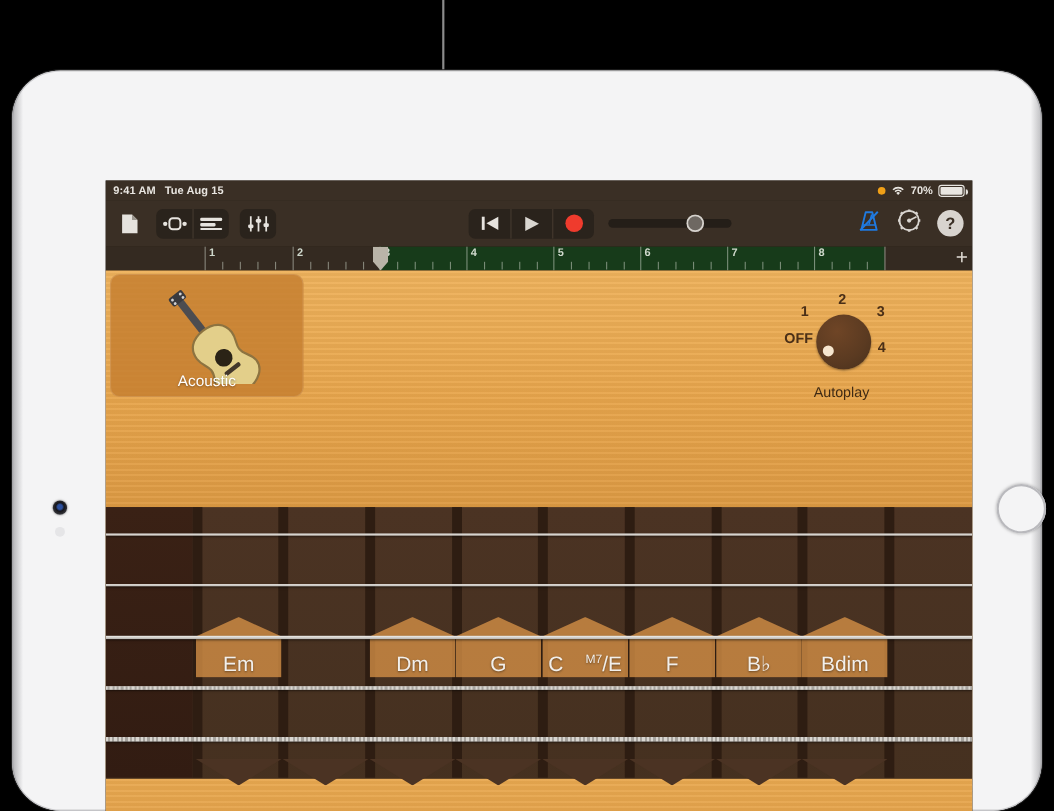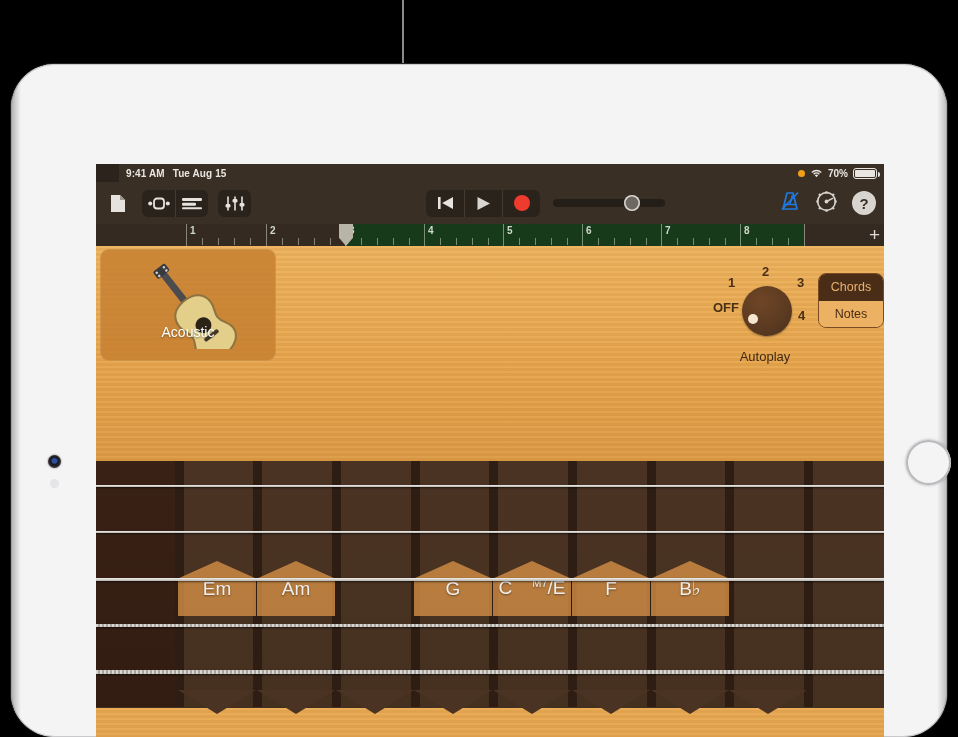--- a/index.html
+++ b/index.html
@@ -56,21 +56,20 @@
 
   
   #status-bar {
     position: relative;
     height: 18px;
     background: #3a2f25;
     color: #e9e6e1;
     font-size: 10px;
     display: flex; align-items: center;
     padding: 0 7px;
-    margin-left: 23px;
   }
   #status-left { display: flex; gap: 8px; font-weight: bold; letter-spacing: .1px; }
   #status-right { position: absolute; right: 7px; top: 0; height: 18px;
                   display: flex; align-items: center; gap: 5px; font-weight: bold; }
   .orange-dot { width: 7px; height: 7px; border-radius: 50%; background: #f0a017; display:block; }
   .wifi-ico { display:block; width: 13px; height: 11px; }
   .batt {
     width: 24px; height: 11px; border: 1.3px solid #e9e6e1; border-radius: 3px;
     position: relative; display:block;
   }
@@ -170,21 +169,21 @@
   
   #instr-tile {
     position: absolute; left: 4px; top: 3px;
     width: 176px; height: 112px;
     background: rgba(196,126,48,.82);
     border-radius: 9px;
     box-shadow: inset 0 0 0 1px rgba(255,255,255,.12);
     cursor: pointer;
   }
   #instr-label {
-    position: absolute; bottom: 21px; left: 0; right: 0;
+    position: absolute; bottom: 7px; left: 0; right: 0;
     text-align: center; color: #fff; font-size: 14px;
     text-shadow: 0 1px 2px rgba(0,0,0,.4);
   }
   #guitar-art { position: absolute; left: 31px; top: 8px; }
 
   
   #soundhole {
     position: absolute; left: 358px; top: 230px;
     width: 210px; height: 210px;
     border-radius: 50%;
@@ -256,21 +255,21 @@
   #left-strip {
     position: absolute; left: 0; top: 0; width: 79px; height: 246px;
     background: linear-gradient(180deg,#3a2115 0%, #321c12 100%);
   }
   
   .chord {
     position: absolute; top: 100px;
     width: 78px; height: 55px;
     background: rgba(214,145,70,.78);
     clip-path: polygon(50% 0, 100% 32%, 100% 100%, 0 100%, 0 32%);
-    display: flex; align-items: center; justify-content: center;
+    display: flex; align-items: flex-end; justify-content: center;
     cursor: pointer;
   }
   .chord-txt {
     color: #f2efeb; font-size: 19px;
     text-shadow: 0 1px 2px rgba(0,0,0,.45);
     white-space: nowrap;
   }
   .chord-txt sup { font-size: 11px; vertical-align: super; margin-left: 20px; }
   
   #bottom-strip {
@@ -503,55 +502,54 @@
         <div class="knob-num" style="left:15px; top:11px">1</div>
         <div class="knob-num" style="left:49px; top:0px">2</div>
         <div class="knob-num" style="left:84px; top:11px">3</div>
         <div class="knob-num" style="left:85px; top:44px">4</div>
         <div id="knob">
           <div id="knob-dot"></div>
         </div>
         <div id="autoplay-label">Autoplay</div>
       </div>
 
-      <div id="mode-toggle">
-        <div class="mode-opt mode-on">Chords</div>
-        <div class="mode-opt mode-off">Notes</div>
-      </div>
 
       <div id="fretarea">
         <div id="left-strip"></div>
 
         <div class="col-div" style="left:79px"></div>
         <div class="col-div" style="left:157px"></div>
         <div class="col-div" style="left:236px"></div>
         <div class="col-div" style="left:315px"></div>
         <div class="col-div" style="left:393px"></div>
         <div class="col-div" style="left:472px"></div>
         <div class="col-div" style="left:551px"></div>
         <div class="col-div" style="left:629px"></div>
         <div class="col-div" style="left:708px"></div>
 
         <div class="chord" style="left:82px">
           <span class="chord-txt">Em</span>
           </div>
-        <div class="chord" style="left:161px">
-          <span class="chord-txt">Am</span>
+        <div class="chord" style="left:240px">
+          <span class="chord-txt">Dm</span>
           </div>
         <div class="chord" style="left:318px">
           <span class="chord-txt">G</span>
           </div>
         <div class="chord" style="left:397px">
           <span class="chord-txt"><span>C</span><sup>M7</sup><span>/E</span></span>
           </div>
         <div class="chord" style="left:476px">
           <span class="chord-txt">F</span>
           </div>
         <div class="chord" style="left:555px">
           <span class="chord-txt">B♭</span>
+          </div>
+        <div class="chord" style="left:633px">
+          <span class="chord-txt">Bdim</span>
           </div>
 
         <div class="string" style="top:24px;  height:2px"></div>
         <div class="string" style="top:70px;  height:2.4px"></div>
         <div class="string" style="top:117px; height:2.8px"></div>
         <div class="string string-wound" style="top:163px; height:3.4px"></div>
         <div class="string string-wound" style="top:209px; height:4px"></div>
         <div class="string string-wound" style="top:253px; height:4.6px"></div>
 
         <div id="bottom-strip">

